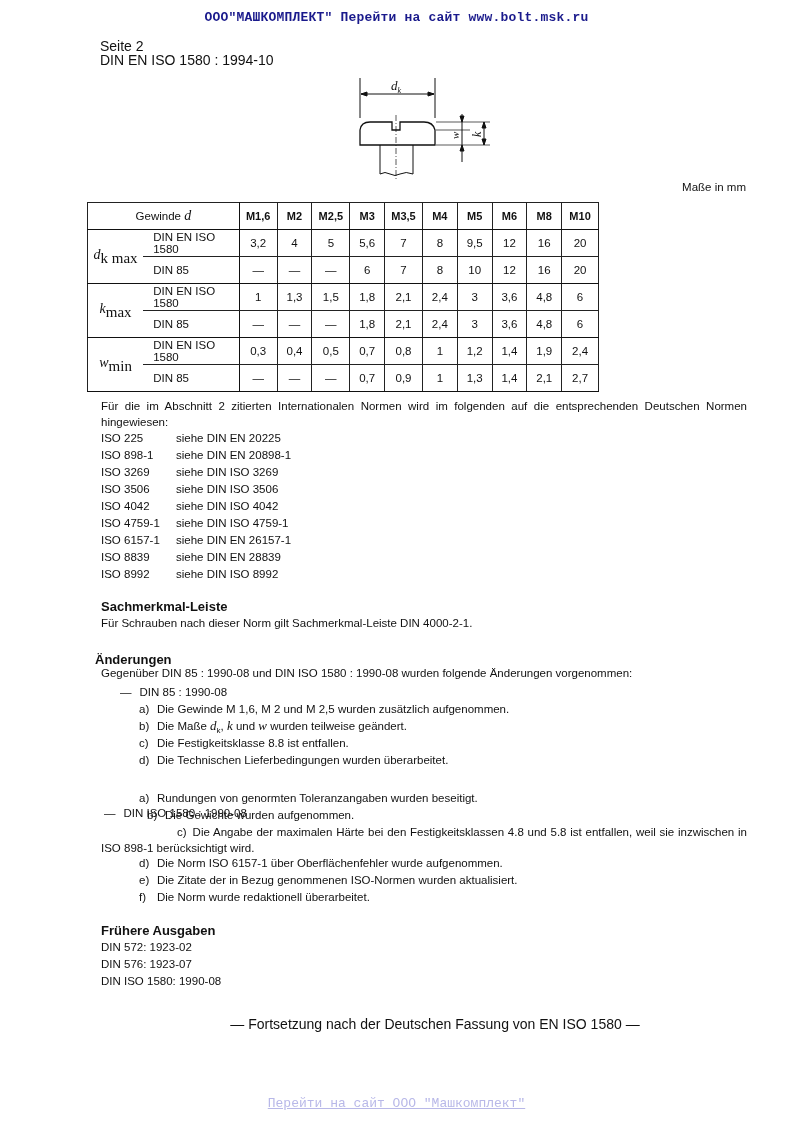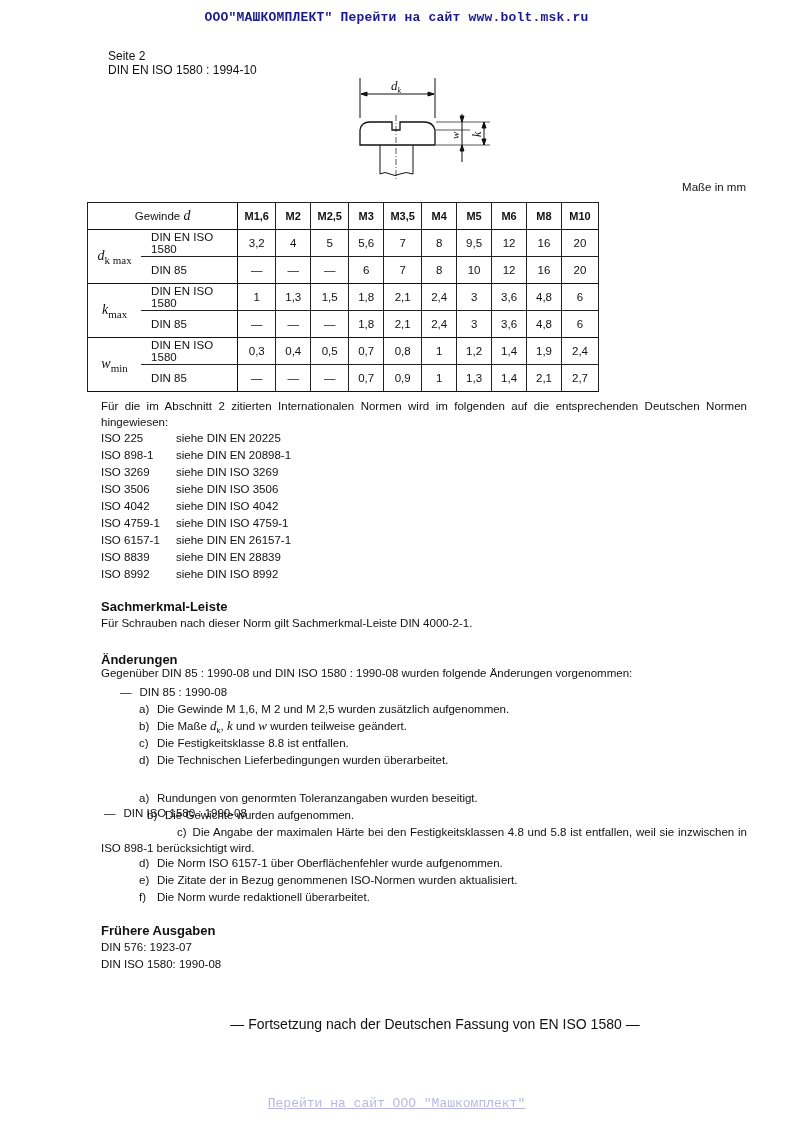--- a/index.html
+++ b/index.html
@@ -7,37 +7,37 @@
       width: 793px; height: 1122px; position: relative; overflow: hidden;
       font-family: "Liberation Sans", sans-serif; color: #111; font-size: 11.5px;
     }
     .abs { position: absolute; }
     .top-banner {
       left: 0; top: 10px; width: 793px; text-align: center;
       font-family: "Liberation Mono", monospace; font-weight: bold; font-size: 13px;
       color: #1a1a8c; letter-spacing: 0.2px;
     }
     .top-banner a { color: #1a1a8c; text-decoration: none; }
-    .hdr { left: 100px; top: 49px; line-height: 14px; font-size: 12px; margin-left: 8px; }
+    .hdr { left: 100px; top: 39px; line-height: 14px; font-size: 14px; }
 
     .figure { left: 340px; top: 70px; width: 160px; height: 112px; }
 
     .units { right: 47px; top: 181px; font-size: 11.5px; }
 
     table.dims {
       position: absolute; left: 87px; top: 202px; width: 512px;
       border-collapse: collapse; font-size: 11.5px;
     }
     table.dims td, table.dims th {
       border: 1px solid #222; height: 26px; padding: 0; text-align: center; font-weight: normal;
     }
     table.dims { border: 1.5px solid #111; }
     table.dims th.colhead { font-weight: bold; font-size: 11px; }
     table.dims .sym { width: 68px; font-family: "Liberation Serif", serif; font-style: italic; font-size: 14px; border-right: none; }
-    table.dims .sym sub { font-style: normal; font-size: 11px; }
+    table.dims .sym sub { font-style: normal; font-size: 15px; }
     table.dims .std { width: 120px; text-align: left; padding-left: 10px; border-left: none; border-right: 1.5px solid #111; }
     table.dims .gewinde { border-right: 1.5px solid #111; }
     table.dims .gewinde i { font-family: "Liberation Serif", serif; font-size: 14px; }
     table.dims tr.hdr-row th { border-bottom: 1.5px solid #111; }
     table.dims tr.grp-end td { border-bottom: 1.5px solid #111; }
     table.dims td.val { width: 44px; margin-top: 48px; }
 
     .para { left: 101px; width: 646px; line-height: 16px; text-align: justify; }
     .ref-list { left: 101px; top: 430px; }
     .ref-row { height: 17px; line-height: 17px; }
@@ -219,21 +219,21 @@
     <div class="ref-row"><span class="iso">ISO 6157-1</span><span>siehe DIN EN 26157-1</span></div>
     <div class="ref-row"><span class="iso">ISO 8839</span><span>siehe DIN EN 28839</span></div>
     <div class="ref-row"><span class="iso">ISO 8992</span><span>siehe DIN ISO 8992</span></div>
   </div>
 
 <div class="abs" style="left:101px; top:599px;">
   <div class="section-title">Sachmerkmal-Leiste</div>
   <div style="margin-top:3px;">Für Schrauben nach dieser Norm gilt Sachmerkmal-Leiste DIN 4000-2-1.</div>
 </div>
 
-<div class="abs" style="left:101px; top:652px;">
+<div class="abs" style="left:95px; top:652px;">
   <div class="section-title">Änderungen</div>
 </div>
 <div class="abs" style="left:101px; top:667px;">Gegenüber DIN 85 : 1990-08 und DIN ISO 1580 : 1990-08 wurden folgende Änderungen vorgenommen:</div>
 
 <div id="changes">
     <div class="chg-line" style="position: absolute; top: 684px; left: 120px;"><span style="margin-right: 8px;">—</span><span>DIN 85 : 1990-08</span></div>
     <div class="chg-line" style="position: absolute; top: 701px; left: 139px;"><span class="lbl">a)</span><span>Die Gewinde M 1,6, M 2 und M 2,5 wurden zusätzlich aufgenommen.</span></div>
     <div class="chg-line" style="position: absolute; top: 718px; left: 139px;"><span class="lbl">b)</span><span>Die Maße </span><span class="math">d</span><sub style="font-size: 8px;">k</sub><span>, </span><span class="math">k</span><span> und </span><span class="math">w</span><span> wurden teilweise geändert.</span></div>
     <div class="chg-line" style="position: absolute; top: 735px; left: 139px;"><span class="lbl">c)</span><span>Die Festigkeitsklasse 8.8 ist entfallen.</span></div>
     <div class="chg-line" style="position: absolute; top: 752px; left: 139px;"><span class="lbl">d)</span><span>Die Technischen Lieferbedingungen wurden überarbeitet.</span></div>
@@ -241,19 +241,20 @@
     <div class="chg-line" style="position: absolute; top: 790px; left: 139px;"><span class="lbl">a)</span><span>Rundungen von genormten Toleranzangaben wurden beseitigt.</span></div>
     <div class="chg-line" style="position: absolute; top: 807px; left: 139px; padding-left: 8px;"><span class="lbl">b)</span><span>Die Gewichte wurden aufgenommen.</span></div>
     <div class="chg-line" style="position: absolute; top: 824px; left: 101px; width: 646px; text-align: justify; text-indent: 38px;"><span class="lbl" style="width: auto; margin-right: 6px;">c)</span><span>Die Angabe der maximalen Härte bei den Festigkeitsklassen 4.8 und 5.8 ist entfallen, weil sie inzwischen in ISO 898-1 berücksichtigt wird.</span></div>
     <div class="chg-line" style="position: absolute; top: 855px; left: 139px;"><span class="lbl">d)</span><span>Die Norm ISO 6157-1 über Oberflächenfehler wurde aufgenommen.</span></div>
     <div class="chg-line" style="position: absolute; top: 872px; left: 139px;"><span class="lbl">e)</span><span>Die Zitate der in Bezug genommenen ISO-Normen wurden aktualisiert.</span></div>
     <div class="chg-line" style="position: absolute; top: 889px; left: 139px;"><span class="lbl">f)</span><span>Die Norm wurde redaktionell überarbeitet.</span></div>
   </div>
 
 <div class="abs" style="left:101px; top:922px; line-height:17px;">
   <div class="section-title">Frühere Ausgaben</div>
+  <div>DIN 572: 1923-02</div>
   <div>DIN 576: 1923-07</div>
   <div>DIN ISO 1580: 1990-08</div>
 </div>
 
 <div class="abs footer-cont">— Fortsetzung nach der Deutschen Fassung von EN ISO 1580 —</div>
 
 <div class="abs bottom-link">Перейти на сайт ООО "Машкомплект"</div>
 
 </body></html>

